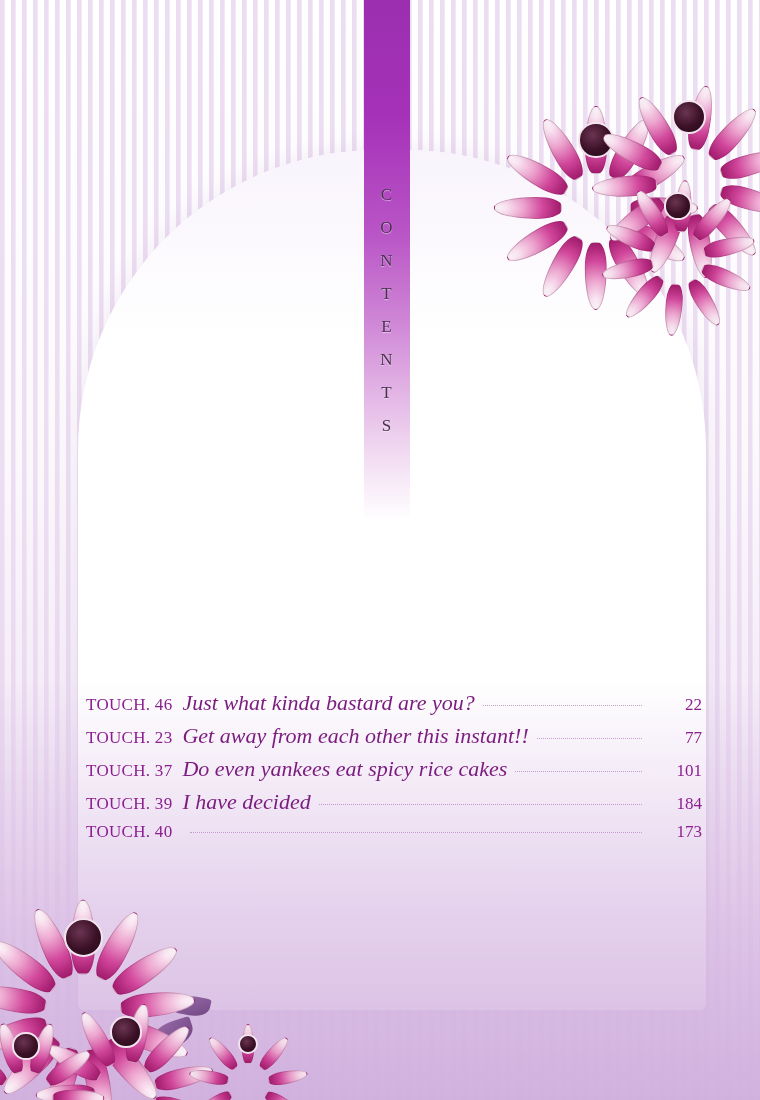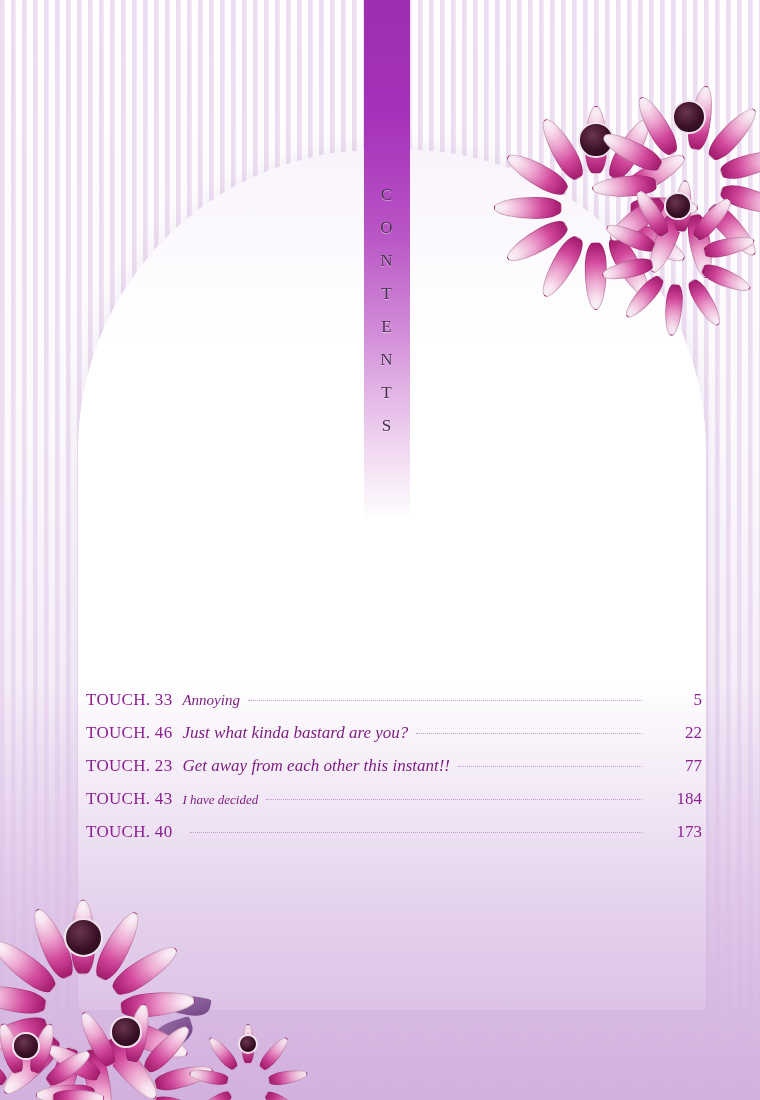--- a/index.html
+++ b/index.html
@@ -139,22 +139,22 @@
   .toc-page {
     color: #8b1f8f;
     font-family: "Liberation Serif", serif;
     font-size: 17px;
     flex: 0 0 52px;
     text-align: right;
   }
 
   
   .toc-row[data-size="s"] .toc-title { font-size: 15px; }
-  .toc-row[data-size="m"] .toc-title { font-size: 17px; }
-  .toc-row[data-size="l"] .toc-title { font-size: 13px; font-style: italic; }
+  .toc-row[data-size="m"] .toc-title { font-size: 22px; }
+  .toc-row[data-size="l"] .toc-title { font-size: 22px; font-style: italic; }
   .toc-row[data-size="xl"] .toc-title { font-size: 21px; font-style: normal; }
   .toc-row[data-size="xxl"] .toc-title { font-size: 23px; font-style: normal; }
 
   
   .flower {
     position: absolute;
     pointer-events: none;
   }
   .petal {
     position: absolute;
@@ -230,46 +230,46 @@
     <span>N</span>
     <span>T</span>
     <span>E</span>
     <span>N</span>
     <span>T</span>
     <span>S</span>
   </div>
 
   <div class="toc">
 
-    <div class="toc-row" data-size="s">
-      <div class="toc-num">TOUCH. 33</div>
-      <div class="toc-title">Annoying</div>
-      <div class="toc-dots"></div>
-      <div class="toc-page">5</div>
-    </div>
 
     <div class="toc-row" data-size="m">
       <div class="toc-num">TOUCH. 46</div>
       <div class="toc-title">Just what kinda bastard are you?</div>
       <div class="toc-dots"></div>
       <div class="toc-page">22</div>
     </div>
 
     <div class="toc-row" data-size="m">
       <div class="toc-num">TOUCH. 23</div>
       <div class="toc-title">Get away from each other this instant!!</div>
       <div class="toc-dots"></div>
       <div class="toc-page">77</div>
     </div>
 
 
+    <div class="toc-row" data-size="m">
+      <div class="toc-num">TOUCH. 37</div>
+      <div class="toc-title">Do even yankees eat spicy rice cakes</div>
+      <div class="toc-dots"></div>
+      <div class="toc-page">101</div>
+    </div>
 
 
     <div class="toc-row" data-size="l">
-      <div class="toc-num">TOUCH. 43</div>
+      <div class="toc-num">TOUCH. 39</div>
       <div class="toc-title">I have decided</div>
       <div class="toc-dots"></div>
       <div class="toc-page">184</div>
     </div>
 
     <div class="toc-row" data-size="l">
       <div class="toc-num">TOUCH. 40</div>
       <div class="toc-dots"></div>
       <div class="toc-page">173</div>
     </div>

